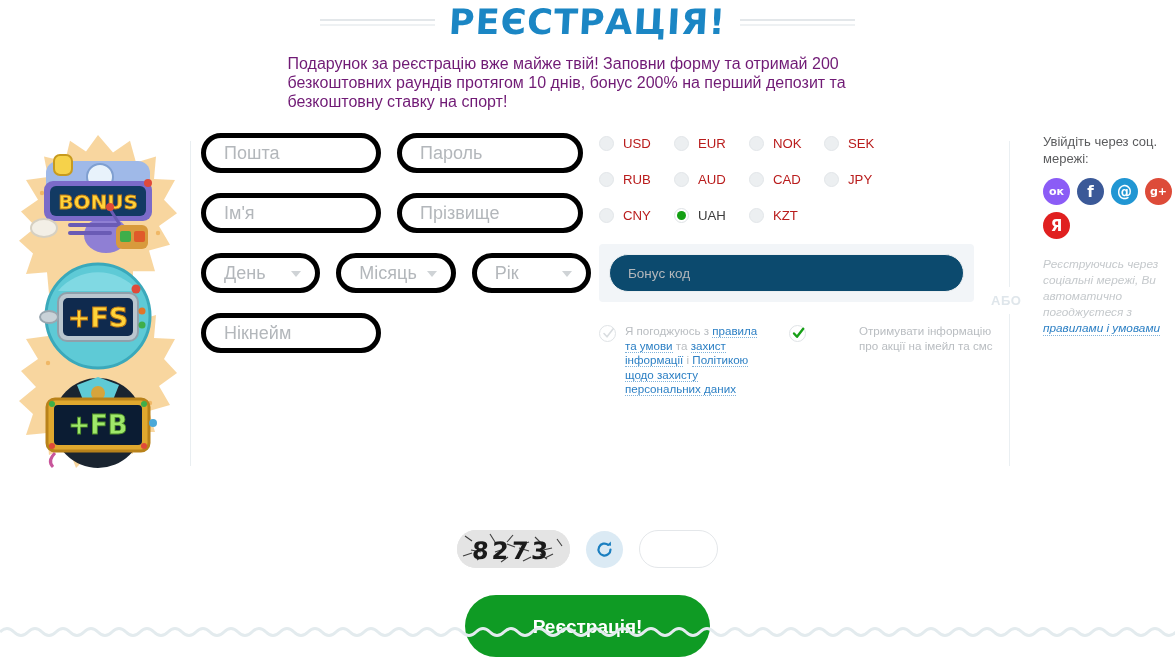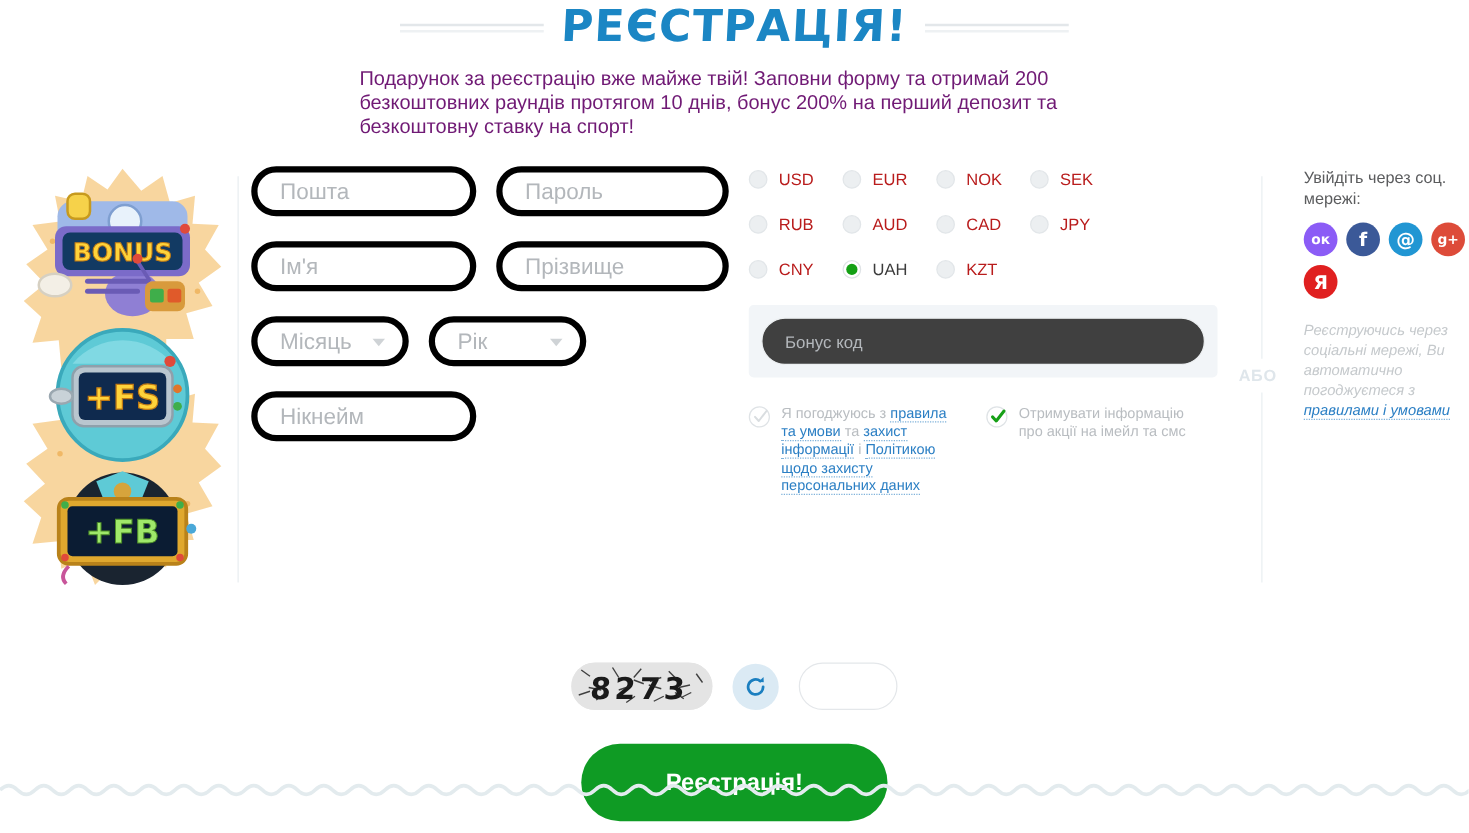--- a/index.html
+++ b/index.html
@@ -109,37 +109,37 @@
   .cur-item.on .cur-label { color: #3c3c3c; }
 
   
   .bonus-panel {
     margin-top: 2px; width: 375px; height: 58px;
     background: #f2f5f8; border-radius: 4px;
     display: flex; align-items: center; justify-content: center;
   }
   .bonus-input {
     width: 355px; height: 38px; border-radius: 20px;
-    background: #404040; border: 1px solid #eceff1;
+    background: #0c4a6e; border: 1px solid #eceff1;
     display: flex; align-items: center; padding: 0 18px;
     font-size: 13.5px; color: #b3b7bb;
   }
 
   
   .agree-row { display: flex; gap: 22px; margin-top: 22px; }
   .agree { display: flex; gap: 9px; }
   .chk {
     width: 17px; height: 17px; border-radius: 50%;
     border: 1px solid #dfe3e6; flex: none; margin-top: 1px;
     position: relative; background: #fff;
   }
   .chk svg { position: absolute; left: 2px; top: 1px; }
   .agree-text { font-size: 11.6px; line-height: 14.5px; color: #b9bdc1; width: 142px; }
   .agree-text a { color: #2b7fc4; text-decoration: none; border-bottom: 1px dotted #7fb2da; }
-  .agree.two .agree-text { width: 148px; color: #b9bdc1; }
+  .agree.two .agree-text { width: 148px; color: #b9bdc1; margin-left: 44px; }
 
   
   .soc-title { font-size: 13px; line-height: 17px; color: #5b5c5e; }
   .soc-icons { display: flex; flex-wrap: wrap; gap: 7px; width: 130px; margin-top: 11px; }
   .soc {
     width: 27px; height: 27px; border-radius: 50%;
     display: flex; align-items: center; justify-content: center;
     color: #fff; font-weight: bold; font-size: 15px;
     font-family: "DejaVu Sans", sans-serif;
   }
@@ -269,20 +269,24 @@
   <div class="col-fields">
     <div class="field-row">
       <div class="pill w180">Пошта</div>
       <div class="pill w186">Пароль</div>
     </div>
     <div class="field-row">
       <div class="pill w180">Ім'я</div>
       <div class="pill w186">Прізвище</div>
     </div>
     <div class="field-row">
+      <div class="pill w126 select">
+        <span>День</span>
+        <span class="chev"></span>
+      </div>
       <div class="pill w126 select">
         <span>Місяць</span>
         <span class="chev"></span>
       </div>
       <div class="pill w126 select">
         <span>Рік</span>
         <span class="chev"></span>
       </div>
     </div>
     <div class="field-row">

